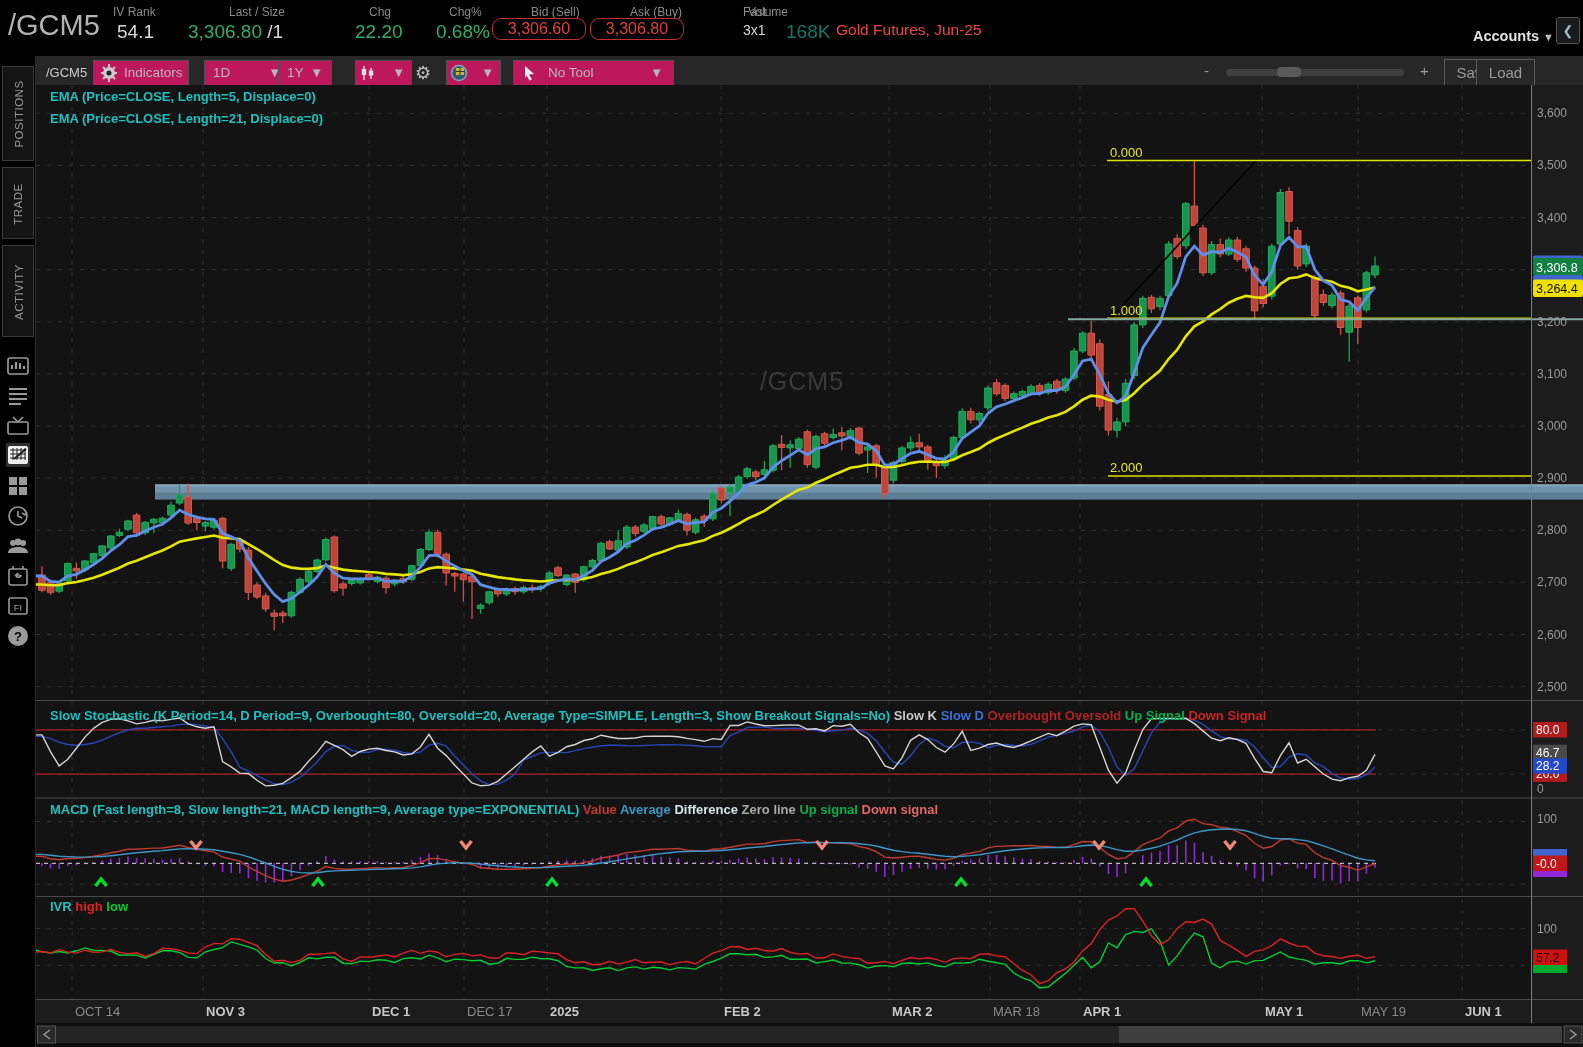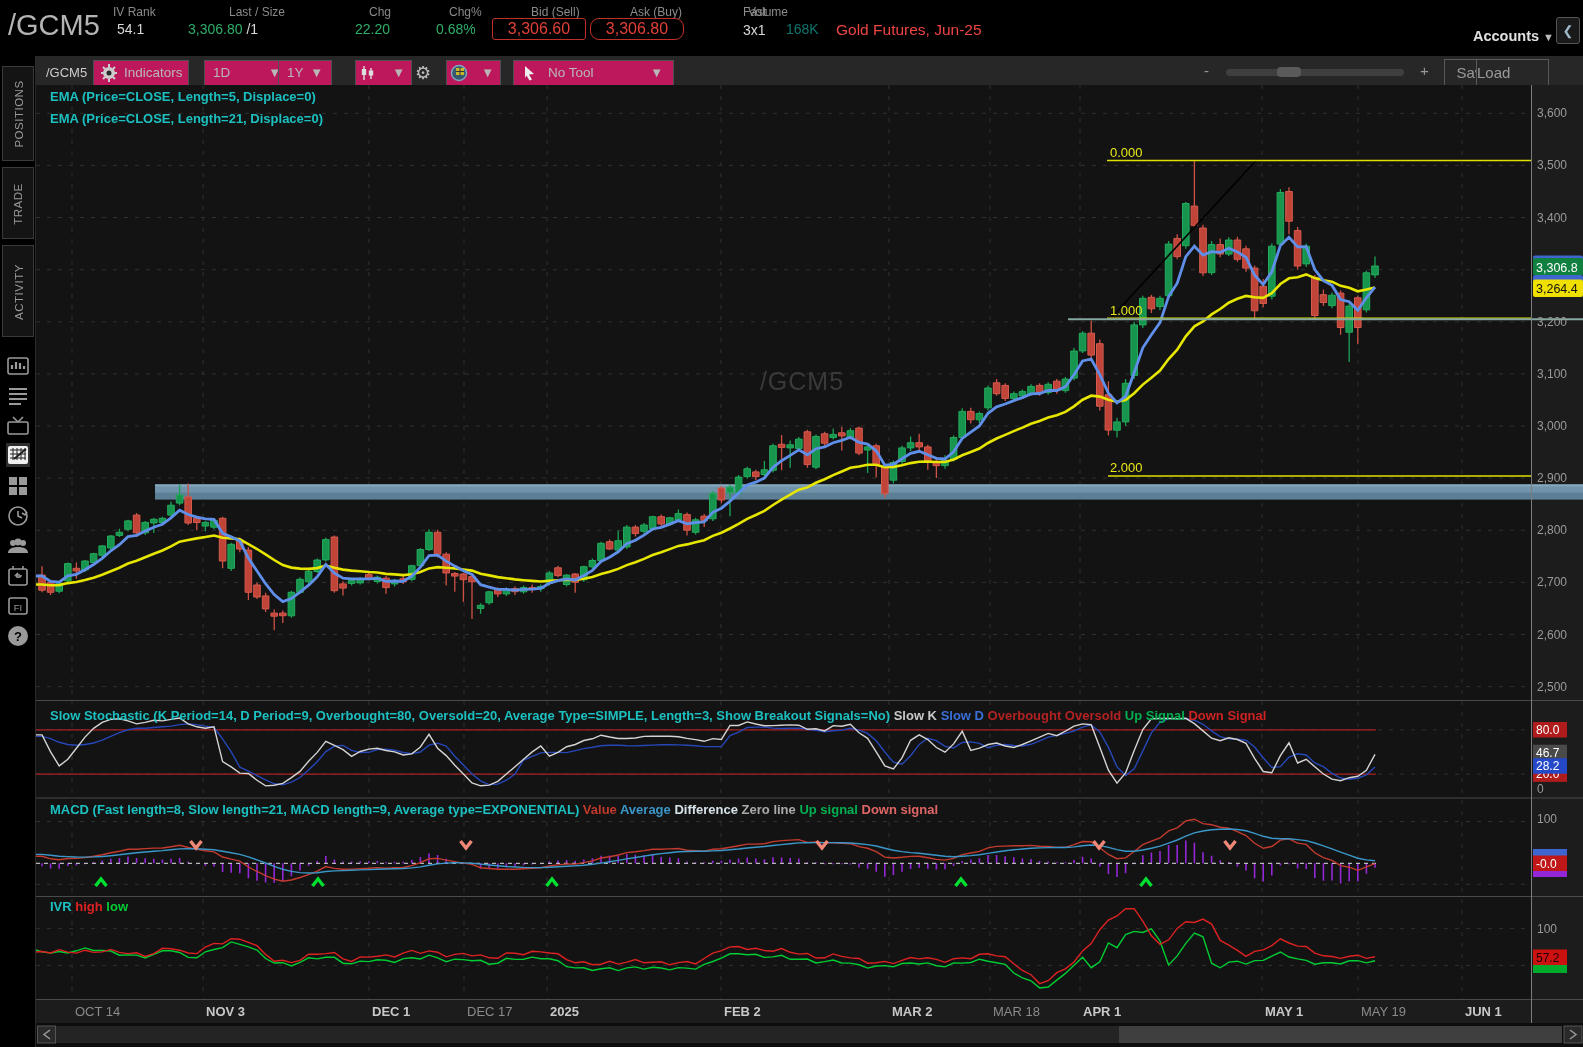--- a/index.html
+++ b/index.html
@@ -1,34 +1,34 @@
 <!DOCTYPE html>
 <html><head><meta charset="utf-8"><style>
 *{margin:0;padding:0;box-sizing:border-box}
 html,body{width:1583px;height:1047px;background:#000;overflow:hidden;font-family:"Liberation Sans",sans-serif}
 .abs{position:absolute}
 .lab{position:absolute;font-size:12px;color:#8a8a8a}
-.val{position:absolute;font-size:14px;color:#d8d8d8}
+.val{position:absolute;font-size:19px;color:#d8d8d8}
 .grn{color:#2fae6a}
 .btn{position:absolute;border:1px solid #4f4f4f;background:#be185d;color:#b8b8b8}
 </style></head>
 <body>
 
 <div class="abs" style="left:0;top:0;width:1583px;height:56px;background:#000">
   <div class="abs" style="left:8px;top:9px;font-size:29px;color:#b4b4b4">/GCM5</div>
   <div class="lab" style="left:113px;top:5px">IV Rank</div>
   <div class="val" style="left:117px;top:21px">54.1</div>
   <div class="lab" style="left:229px;top:5px">Last / Size</div>
   <div class="val grn" style="left:188px;top:21px">3,306.80 <span style="color:#d8d8d8">/1</span></div>
   <div class="lab" style="left:369px;top:5px">Chg</div>
   <div class="val grn" style="left:355px;top:21px">22.20</div>
   <div class="lab" style="left:449px;top:5px">Chg%</div>
   <div class="val grn" style="left:436px;top:21px">0.68%</div>
   <div class="lab" style="left:531px;top:5px">Bid (Sell)</div>
-  <div class="abs" style="left:492px;top:18px;width:94px;height:22px;border:1.5px solid #c03028;border-radius:3px;color:#e04038;font-size:16px;text-align:center;line-height:20px">3,306.60</div>
+  <div class="abs" style="left:492px;top:18px;width:94px;height:22px;border:1.5px solid #c03028;border-radius:9px;color:#e04038;font-size:16px;text-align:center;line-height:20px">3,306.60</div>
   <div class="lab" style="left:630px;top:5px">Ask (Buy)</div>
   <div class="abs" style="left:590px;top:18px;width:94px;height:22px;border:1.5px solid #c03028;border-radius:9px;color:#e04038;font-size:16px;text-align:center;line-height:20px">3,306.80</div>
   <div class="lab" style="left:743px;top:5px">Fast</div>
   <div class="val" style="left:743px;top:22px;font-size:14px">3x1</div>
   <div class="lab" style="left:748px;top:5px">Volume</div>
   <div class="val" style="left:786px;top:21px;color:#0f766e">168K</div>
   <div class="abs" style="left:836px;top:21px;font-size:15.5px;color:#ef4444">Gold Futures, Jun-25</div>
   <div class="abs" style="left:1473px;top:28px;font-size:14.5px;font-weight:bold;color:#e0e0e0">Accounts <span style="color:#bbb;font-size:11px">▼</span></div>
   <div class="abs" style="left:1556px;top:17px;width:24px;height:27px;border:1px solid #555;background:#1a1a1a;border-radius:3px;color:#9fb9c9;font-size:13px;text-align:center;line-height:25px">❮</div>
 </div>
@@ -77,21 +77,21 @@
         <path d="M2 1l9 8-5 .5 3 5-2.5 1-3-5L2 13z" fill="#eee"></path>
       </svg>
      <span style="position:absolute;left:34px;top:4px;font-size:13.5px">No Tool</span>
       <span style="position:absolute;right:10px;top:4px;color:#b8b8b8;font-size:13px">▼</span>
     </div>
   <div class="abs" style="left:1168px;top:6px;color:#999;font-size:15px">-</div>
   <div class="abs" style="left:1190px;top:13px;width:178px;height:7px;background:#3f3f3f;border-radius:4px"></div>
   <div class="abs" style="left:1241px;top:11px;width:24px;height:10px;background:#5a5a5a;border-radius:4px"></div>
   <div class="abs" style="left:1384px;top:6px;color:#999;font-size:15px">+</div>
   <div class="btn" style="left:1408px;top:3px;width:59px;height:28px;color:#9a9a9a;font-size:15px;text-align:center;line-height:26px;background:#272727;border-color:#5a5a5a">Save</div>
-  <div class="btn" style="left:1440px;top:3px;width:73px;height:28px;color:#9a9a9a;font-size:15px;line-height:26px;background:#272727;border-color:#5a5a5a">Load</div>
+  <div class="btn" style="left:1440px;top:3px;width:59px;height:28px;color:#9a9a9a;font-size:15px;text-align:center;line-height:26px;background:#272727;border-color:#5a5a5a">Load</div>
 </div>
 
 <div class="abs" style="left:0;top:56px;width:36px;height:991px;background:#000;border-right:1px solid #2a2a2a">
   <div class="abs" style="left:2px;top:10px;width:32px;height:95px;border:1px solid #3a3a3a;background:#141414">
       <span style="position:absolute;left:-31px;top:41px;width:94px;transform:rotate(-90deg);transform-origin:center;font-size:11.5px;color:#9a9a9a;text-align:center;letter-spacing:.5px">POSITIONS</span>
     </div>
   <div class="abs" style="left:2px;top:111px;width:32px;height:72px;border:1px solid #3a3a3a;background:#141414">
       <span style="position:absolute;left:-20px;top:30px;width:70px;transform:rotate(-90deg);transform-origin:center;font-size:11.5px;color:#9a9a9a;text-align:center;letter-spacing:.5px">TRADE</span>
     </div>
   <div class="abs" style="left:2px;top:189px;width:32px;height:92px;border:1px solid #3a3a3a;background:#141414">

